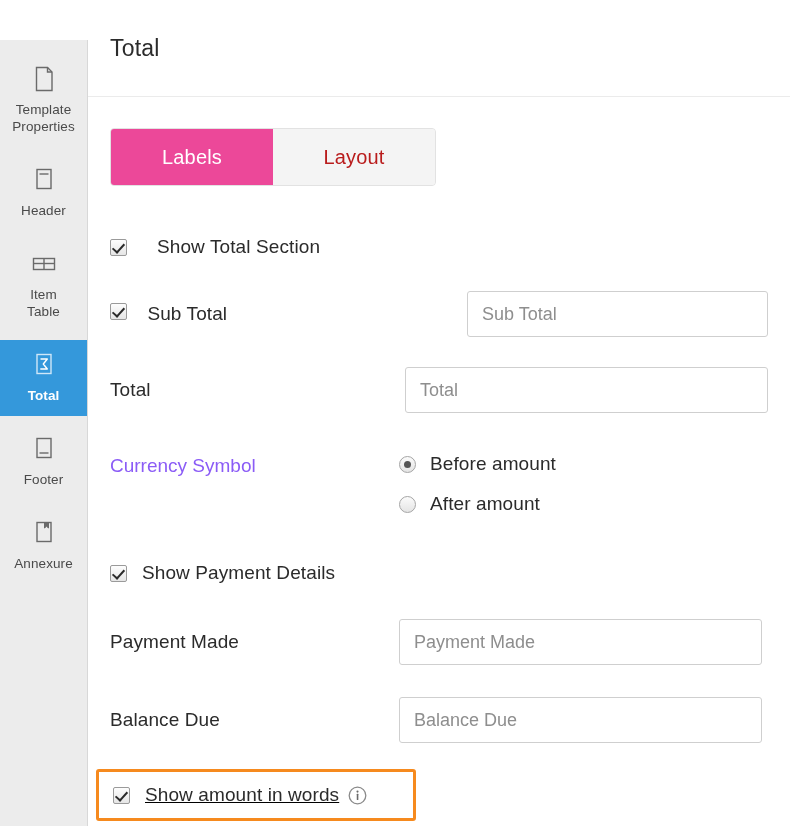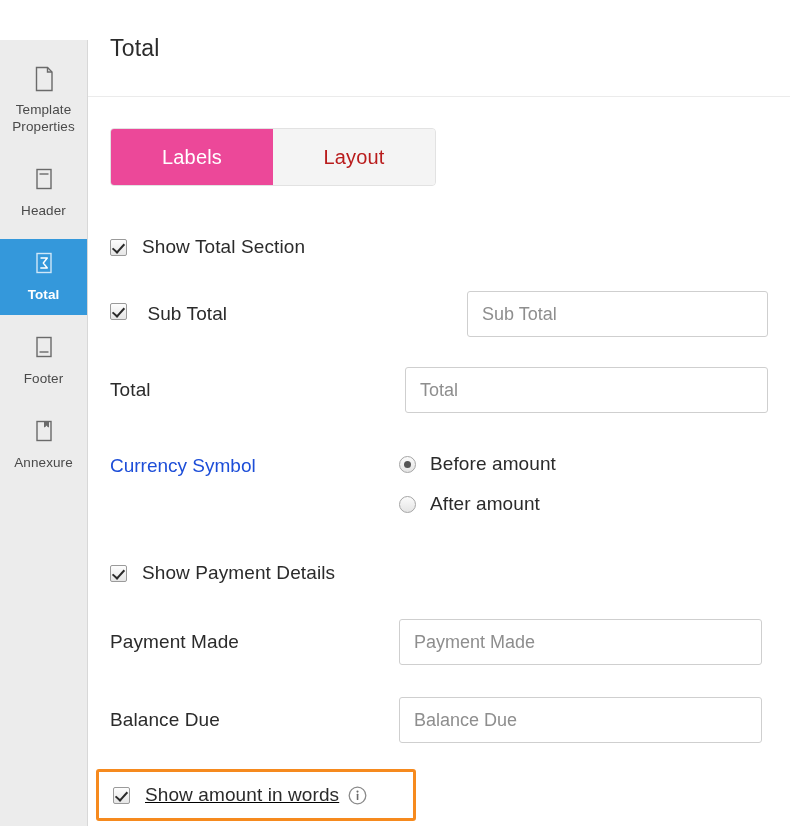--- a/index.html
+++ b/index.html
@@ -118,21 +118,21 @@
     background: #ec4899;
     color: #ffffff;
   }
 
   
   .row {
     display: flex;
     align-items: center;
     min-height: 28px;
   }
-  .row-check { margin-top: 47px; }
+  .row-check { margin-top: 47px; gap: 15px; }
   .row-field { margin-top: 30px; justify-content: space-between; }
   .row-radio { margin-top: 40px; align-items: flex-start; }
   .row-check2 { margin-top: 44px; }
   .row-field2 { margin-top: 32px; }
 
   .cb {
     -webkit-appearance: none;
     appearance: none;
     width: 17px;
     height: 17px;
@@ -184,21 +184,21 @@
   }
   .txt::placeholder { color: #8e8e8e; opacity: 1; }
   .txt.w301 { width: 301px; }
   .txt.w363 { width: 363px; }
 
   
   .radio-label-col {
     width: 289px;
     min-width: 289px;
     font-size: 19px;
-    color: #1d4ed8;
+    color: #8b5cf6;
     padding-top: 2px;
   }
   .radio-group { display: flex; flex-direction: column; }
   .radio-row {
     display: flex;
     align-items: center;
     height: 22px;
   }
   .radio-row + .radio-row { margin-top: 18px; }
   .rb {
@@ -273,20 +273,30 @@
     <div class="side-item">
       <span class="side-ico">
         <svg width="30" height="30" viewBox="0 0 30 30">
           <rect x="8" y="4.5" width="14" height="19" fill="none" stroke="#6a6a6a" stroke-width="1.4"></rect>
           <line x1="10.5" y1="9" x2="19.5" y2="9" stroke="#6a6a6a" stroke-width="1.4"></line>
         </svg>
       </span>
       <span class="side-label">Header</span>
     </div>
 
+    <div class="side-item">
+      <span class="side-ico">
+        <svg width="30" height="30" viewBox="0 0 30 30">
+          <rect x="4.5" y="9.5" width="21" height="11" fill="none" stroke="#6a6a6a" stroke-width="1.4"></rect>
+          <line x1="4.5" y1="14.5" x2="25.5" y2="14.5" stroke="#6a6a6a" stroke-width="1.4"></line>
+          <line x1="15" y1="9.5" x2="15" y2="20.5" stroke="#6a6a6a" stroke-width="1.4"></line>
+        </svg>
+      </span>
+      <span class="side-label"><span>Item</span><br><span>Table</span></span>
+    </div>
 
     <div class="side-item active">
       <span class="side-ico">
         <svg width="30" height="30" viewBox="0 0 30 30">
           <rect x="8" y="4.5" width="14" height="19" fill="none" stroke="#cfe7f8" stroke-width="1.4"></rect>
           <path d="M12 9 H18.3 L14.3 14 L18.3 19 H11.8" fill="none" stroke="#ffffff" stroke-width="1.4" stroke-linejoin="round" stroke-linecap="round"></path>
         </svg>
       </span>
       <span class="side-label">Total</span>
     </div>

